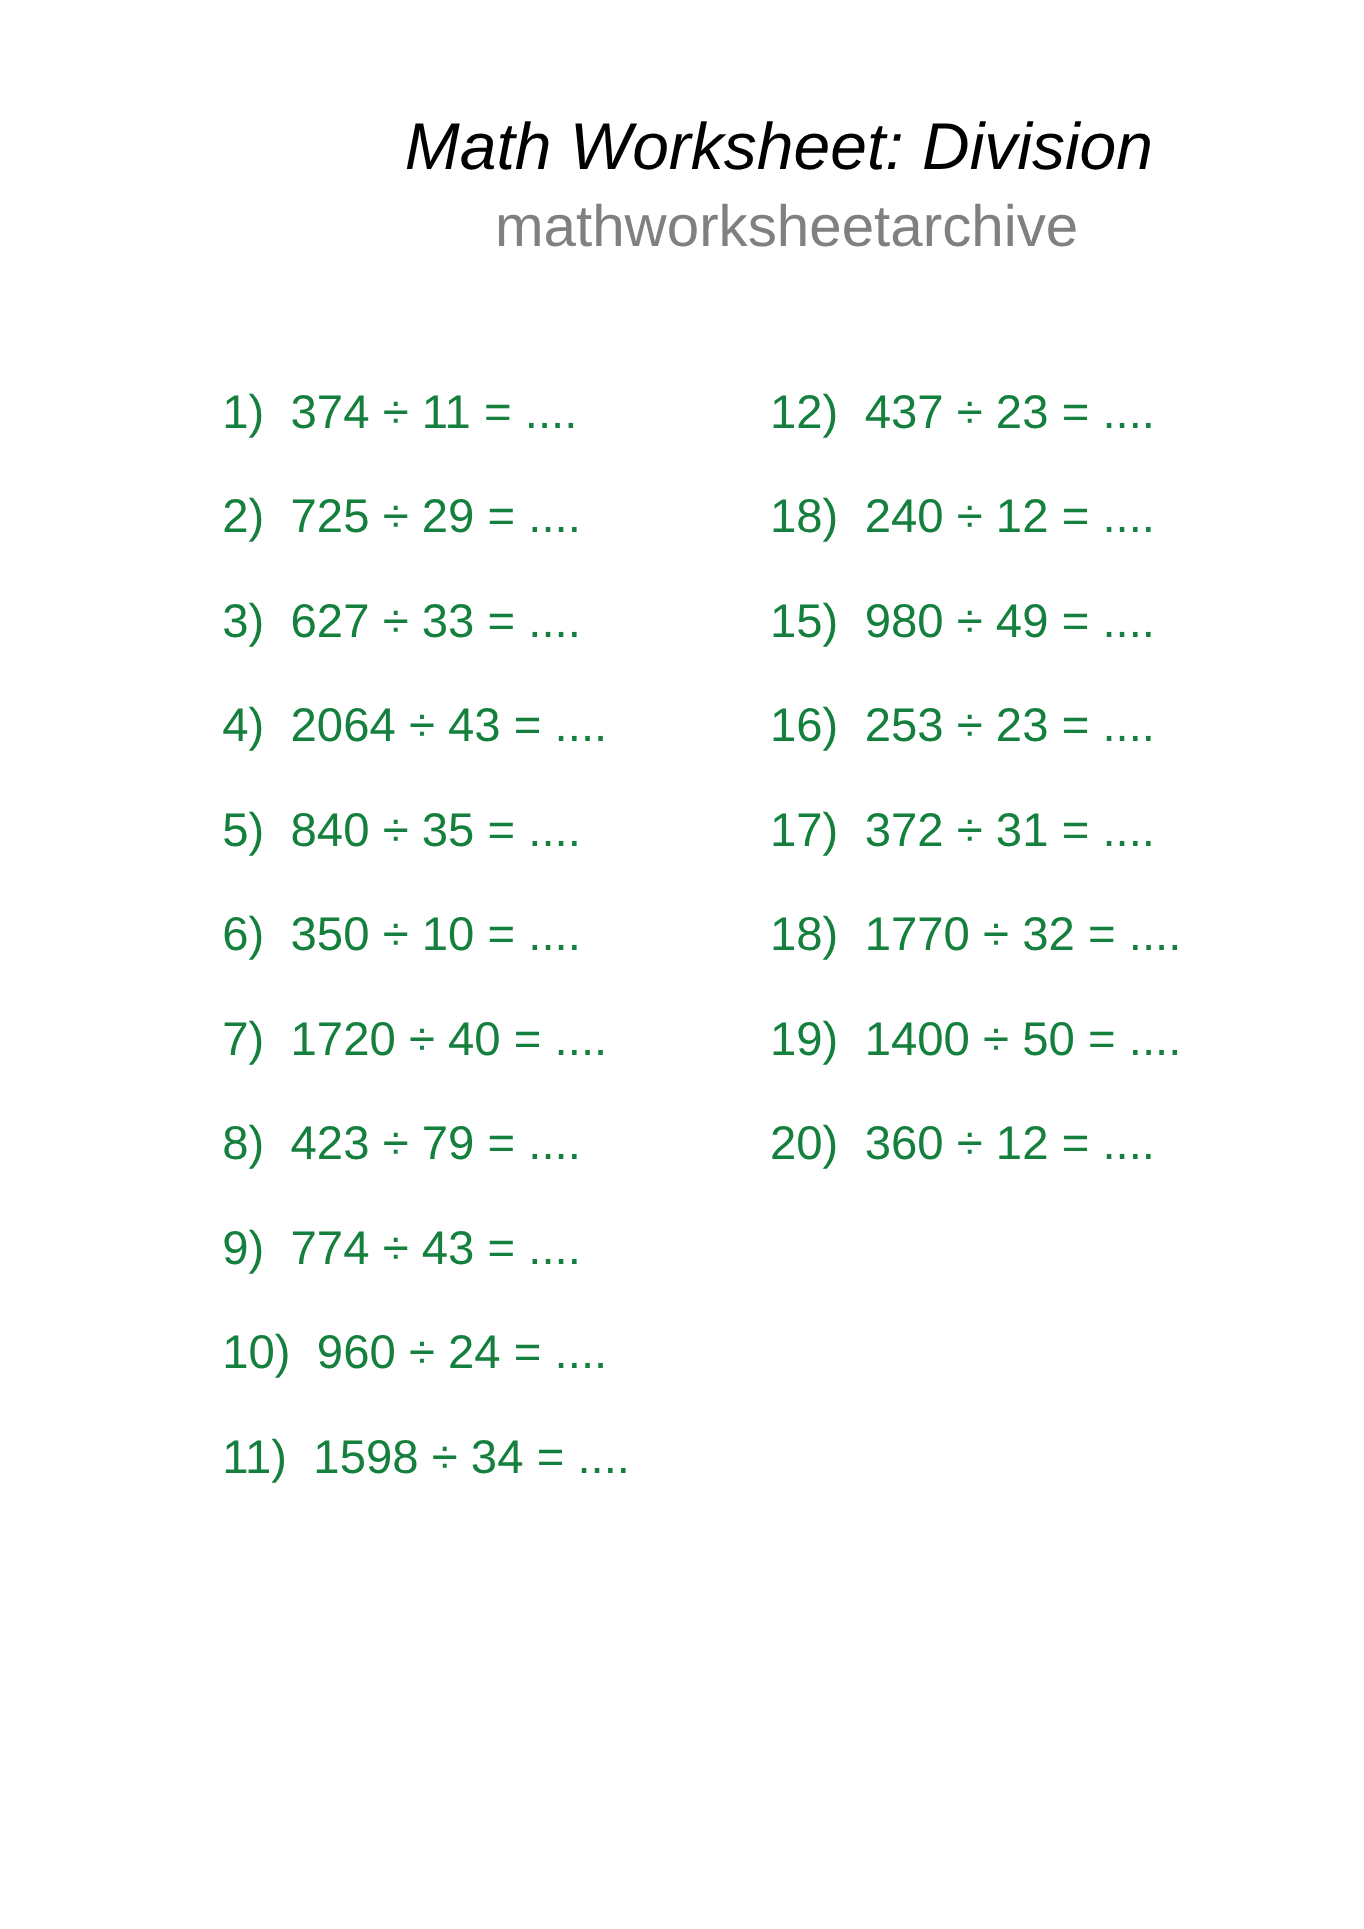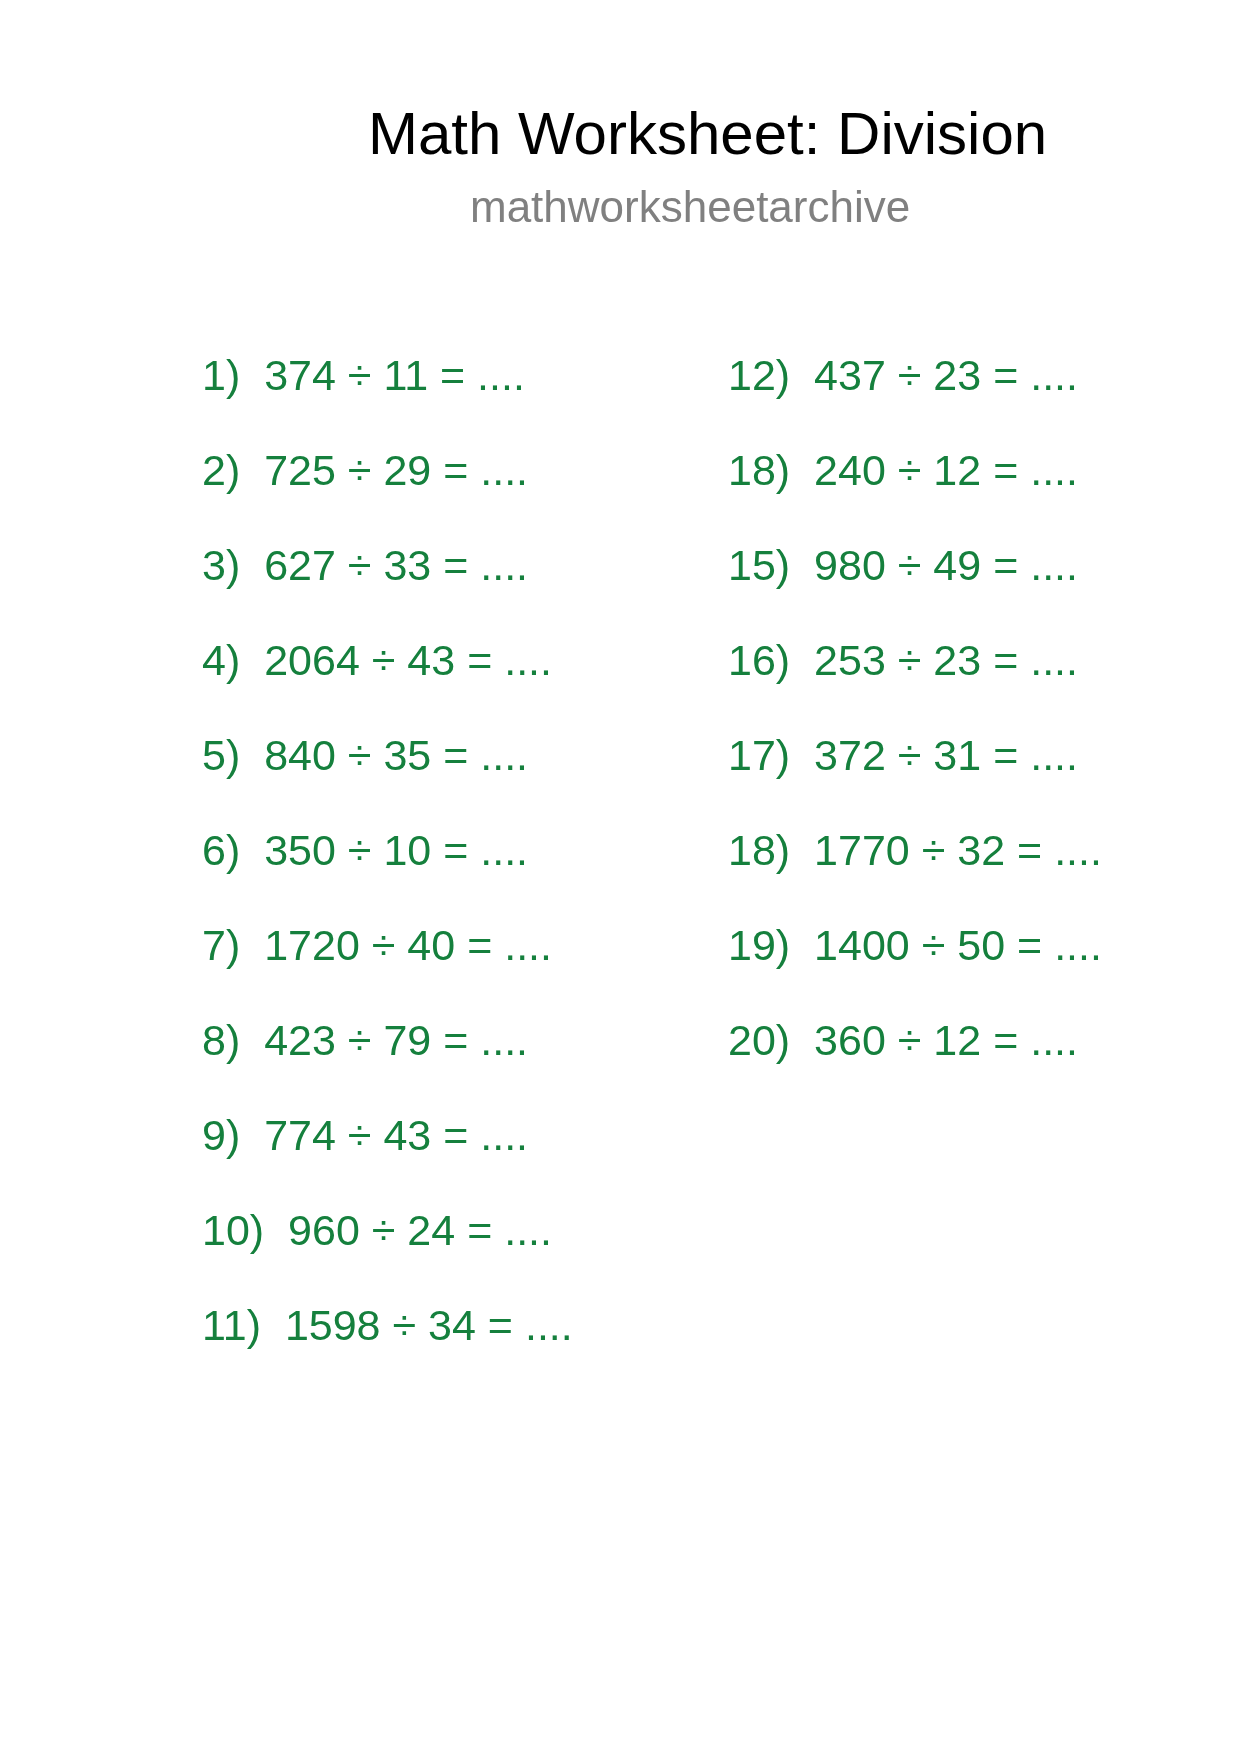--- a/index.html
+++ b/index.html
@@ -16,36 +16,37 @@
     color: #000000;
   }
   .title {
     position: absolute;
     left: 368px;
     top: 104px;
     font-size: 60px;
     line-height: 60px;
     white-space: pre;
     color: #000000;
+    font-style: italic;
   }
   .subtitle {
     position: absolute;
-    left: 470px;
+    left: 450px;
     top: 185px;
-    font-size: 44px;
+    font-size: 53px;
     line-height: 44px;
     white-space: pre;
     color: #808080;
   }
   .column {
     position: absolute;
     top: 354px;
   }
   .column.left { left: 202px; }
-  .column.right { left: 700px; margin-left: 28px; }
+  .column.right { left: 700px; }
   .problem {
     height: 95px;
     font-size: 43px;
     line-height: 43px;
     white-space: pre;
     color: #15803d;
   }
   .problem span { white-space: pre; }
 </style>
 </head>

